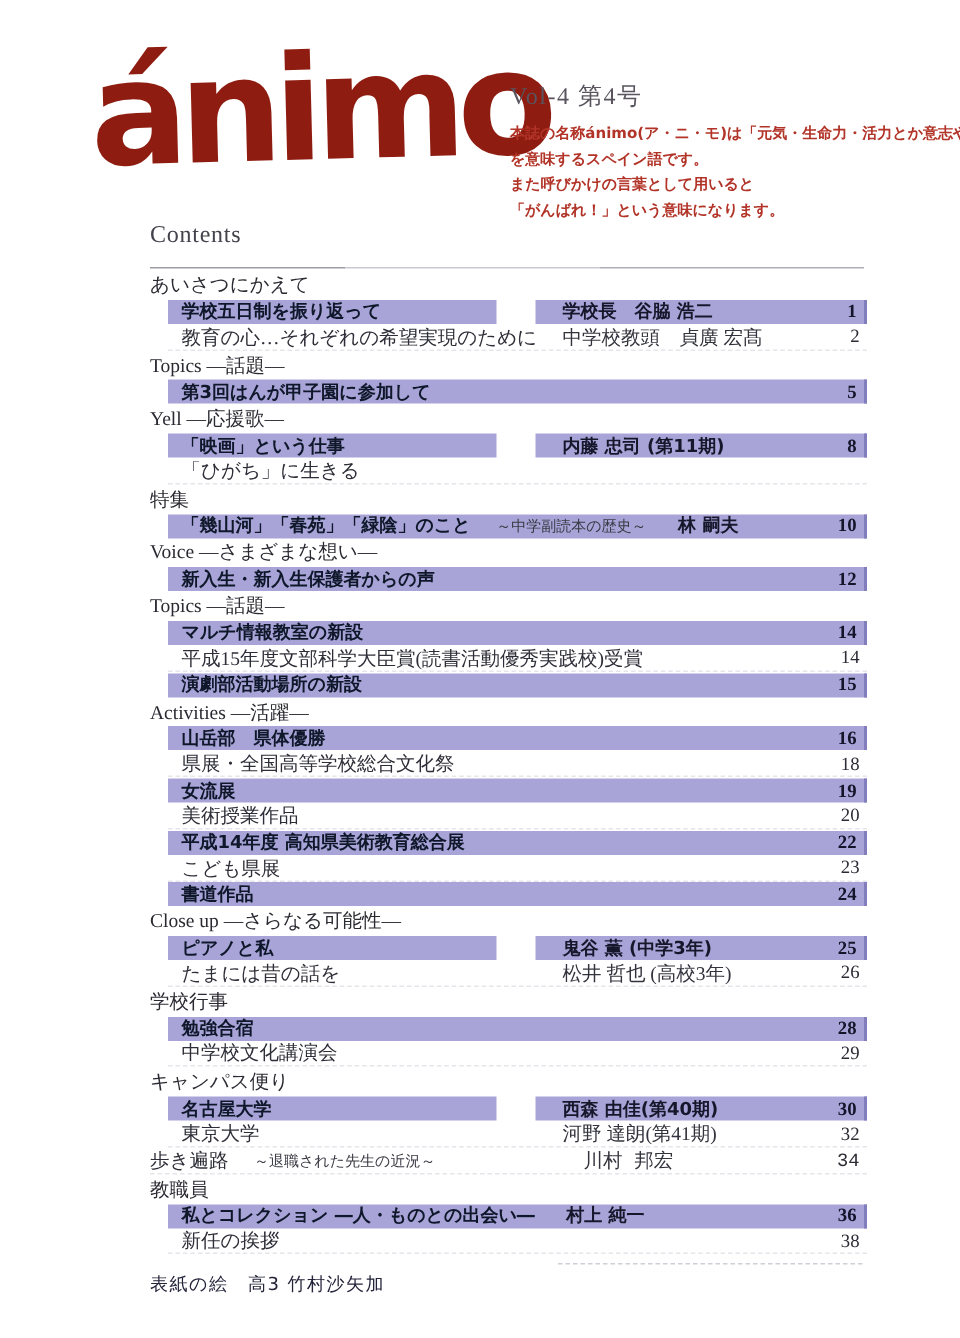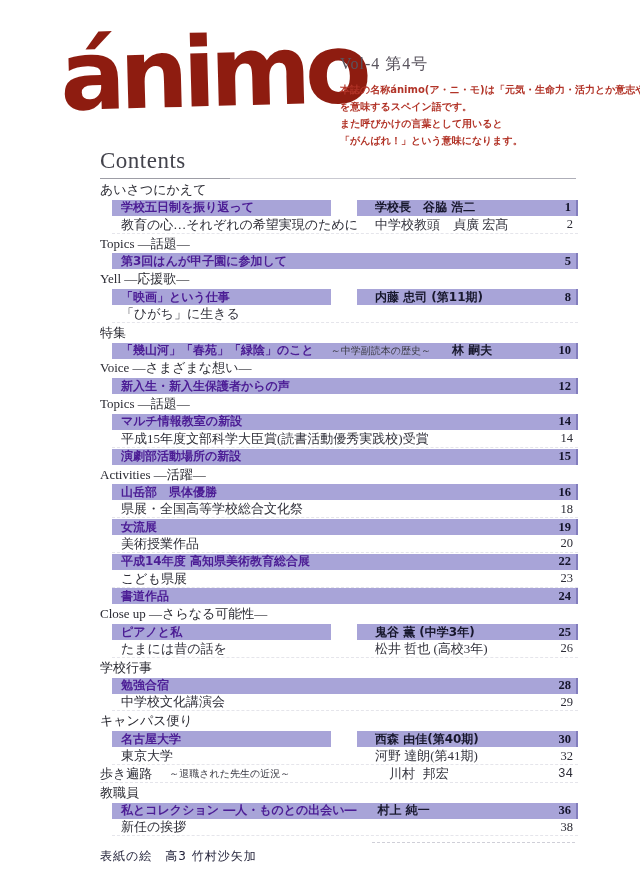--- a/index.html
+++ b/index.html
@@ -27,21 +27,21 @@
     font-size:16px;color:#59545e;letter-spacing:1px;
   }
   .tagline{
     position:absolute;left:340px;top:81px;
     font-family:"DejaVu Sans","Liberation Sans",sans-serif;
     font-weight:bold;font-size:10px;line-height:17px;
     color:var(--tag-red);white-space:nowrap;
   }
   .contents-title{
     position:absolute;left:100px;top:148px;
-    font-size:23px;color:#43434c;letter-spacing:0.5px;
+    font-size:16px;color:#43434c;letter-spacing:0.5px;
   }
   .contents-rule{
     position:absolute;left:100px;top:178px;width:476px;height:1px;
     background:linear-gradient(to right,#9d9da6 0 130px,#c9c9d1 130px 300px,#aeaeb8 300px 476px);
   }
   .toc{
     position:absolute;left:100px;top:181px;width:478px;
   }
   .sec{
     height:18px;line-height:18px;font-size:13px;color:#2a2a32;white-space:nowrap;
@@ -56,21 +56,21 @@
   .seg-gap{width:26px;height:100%;}
   .seg-rest{flex:1;padding-left:18px;gap:32px;}
   .seg-full{flex:1;padding-left:9px;gap:12px;}
   .outdent .seg-full{padding-left:0;}
   .hl .seg{background:var(--hl);}
   .hl .seg-rest,.hl .seg-full{border-right:2px solid var(--edge);}
   .row:not(.hl){border-bottom:1px dashed rgba(170,170,190,0.30);}
   .t-title{white-space:nowrap;color:#2e2e38;}
   .hl .t-title{
     font-family:"DejaVu Sans","Liberation Sans",sans-serif;
-    font-weight:bold;font-size:12px;color:#4c1d95;
+    font-weight:bold;font-size:12px;color:#0f172a;
   }
   .t-sub{font-size:10px;margin-left:5px;white-space:nowrap;color:#3a3a44;}
   .author{white-space:nowrap;color:#33333d;}
   .hl .author{
     font-family:"DejaVu Sans","Liberation Sans",sans-serif;
     font-weight:bold;font-size:12px;color:#17172c;
   }
   .author-inline{margin-left:9px;}
   .outdent .author{position:absolute;left:280px;}
   .page{margin-left:auto;padding-right:5px;font-size:12.5px;color:#2c2c36;}

